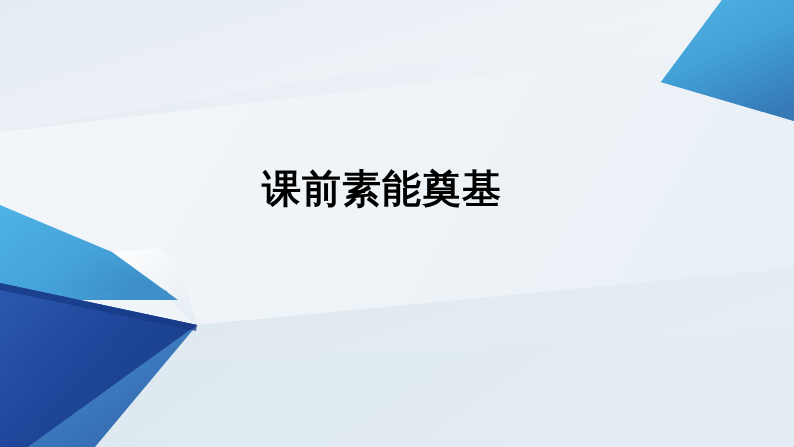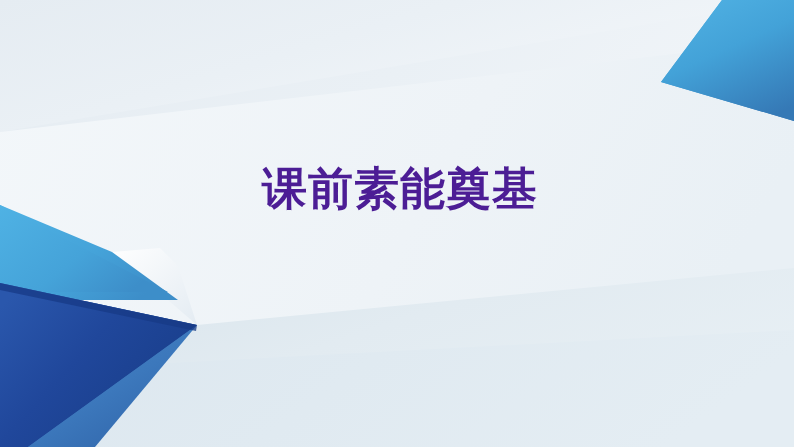--- a/index.html
+++ b/index.html
@@ -35,25 +35,25 @@
     width: 794px;
     height: 447px;
     pointer-events: none;
   }
 
   #slide-title {
     position: absolute;
     left: 262px;
     top: 161px;
     font-family: "DejaVu Sans", "Liberation Sans", sans-serif;
-    font-size: 45px;
+    font-size: 39px;
     line-height: 56px;
     font-weight: 700;
     letter-spacing: 1px;
-    color: #4c1d95;
+    color: #000000;
     white-space: nowrap;
   }
 </style>
 </head>
 <body>
 
 <div id="slide">
 
   <svg id="slide-svg" viewBox="0 0 794 447" preserveAspectRatio="none">
     <defs>

